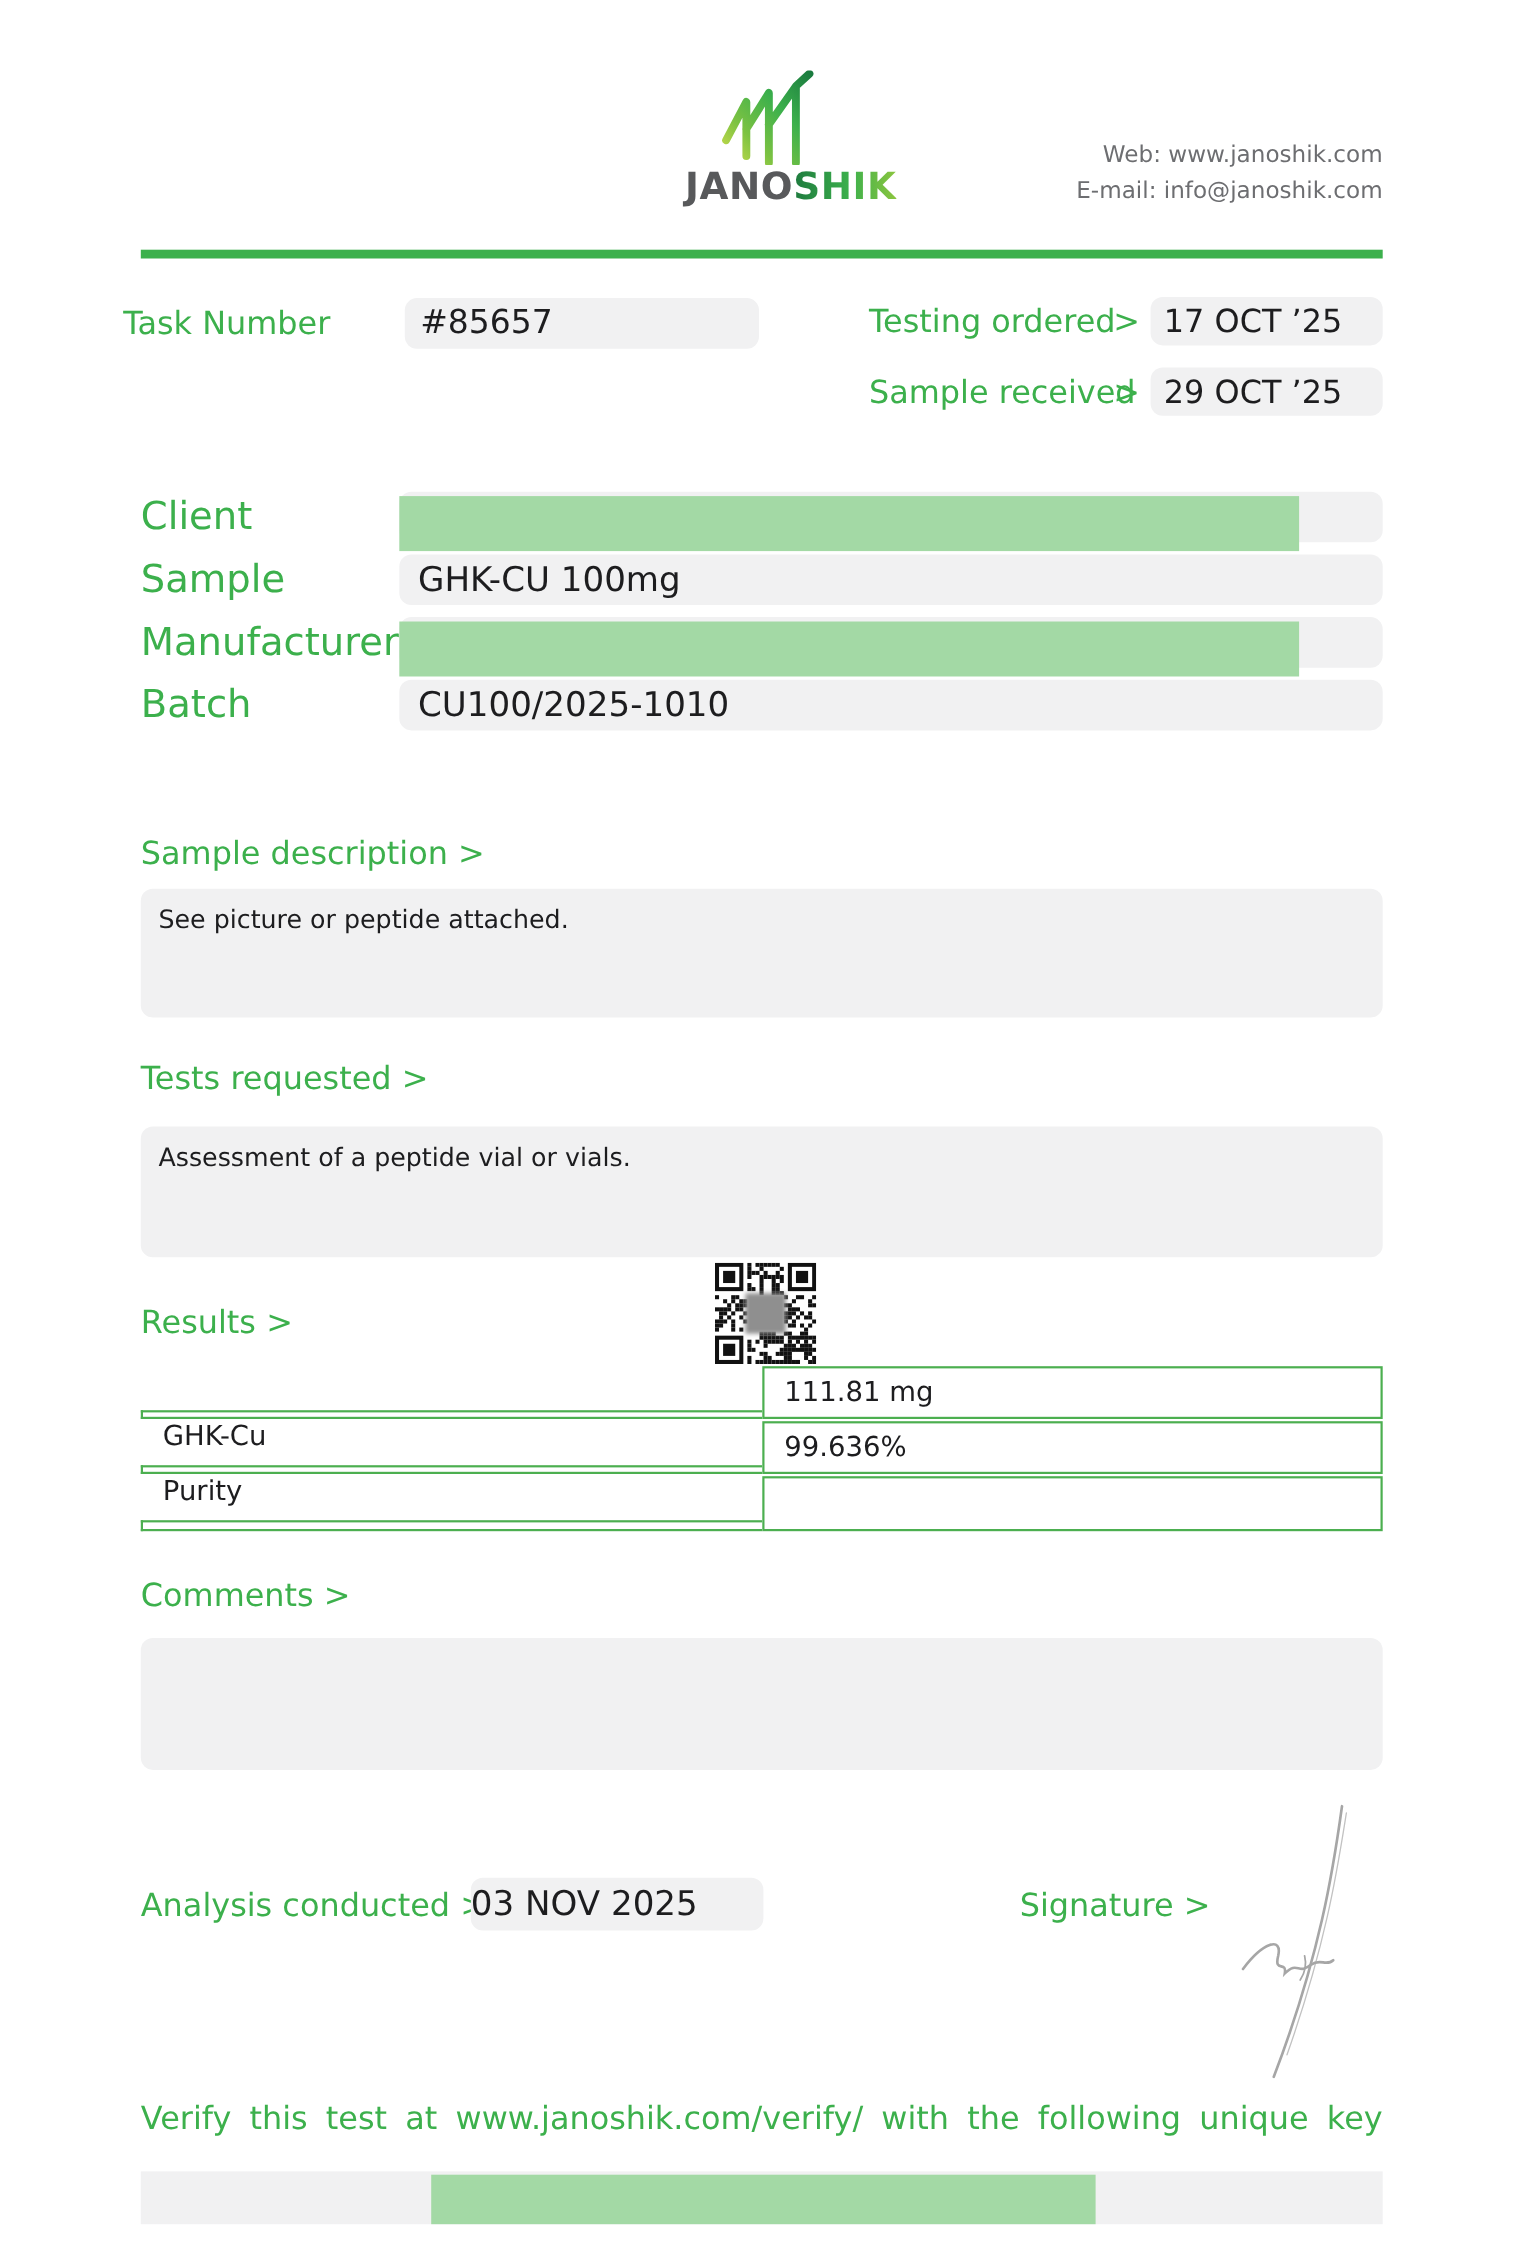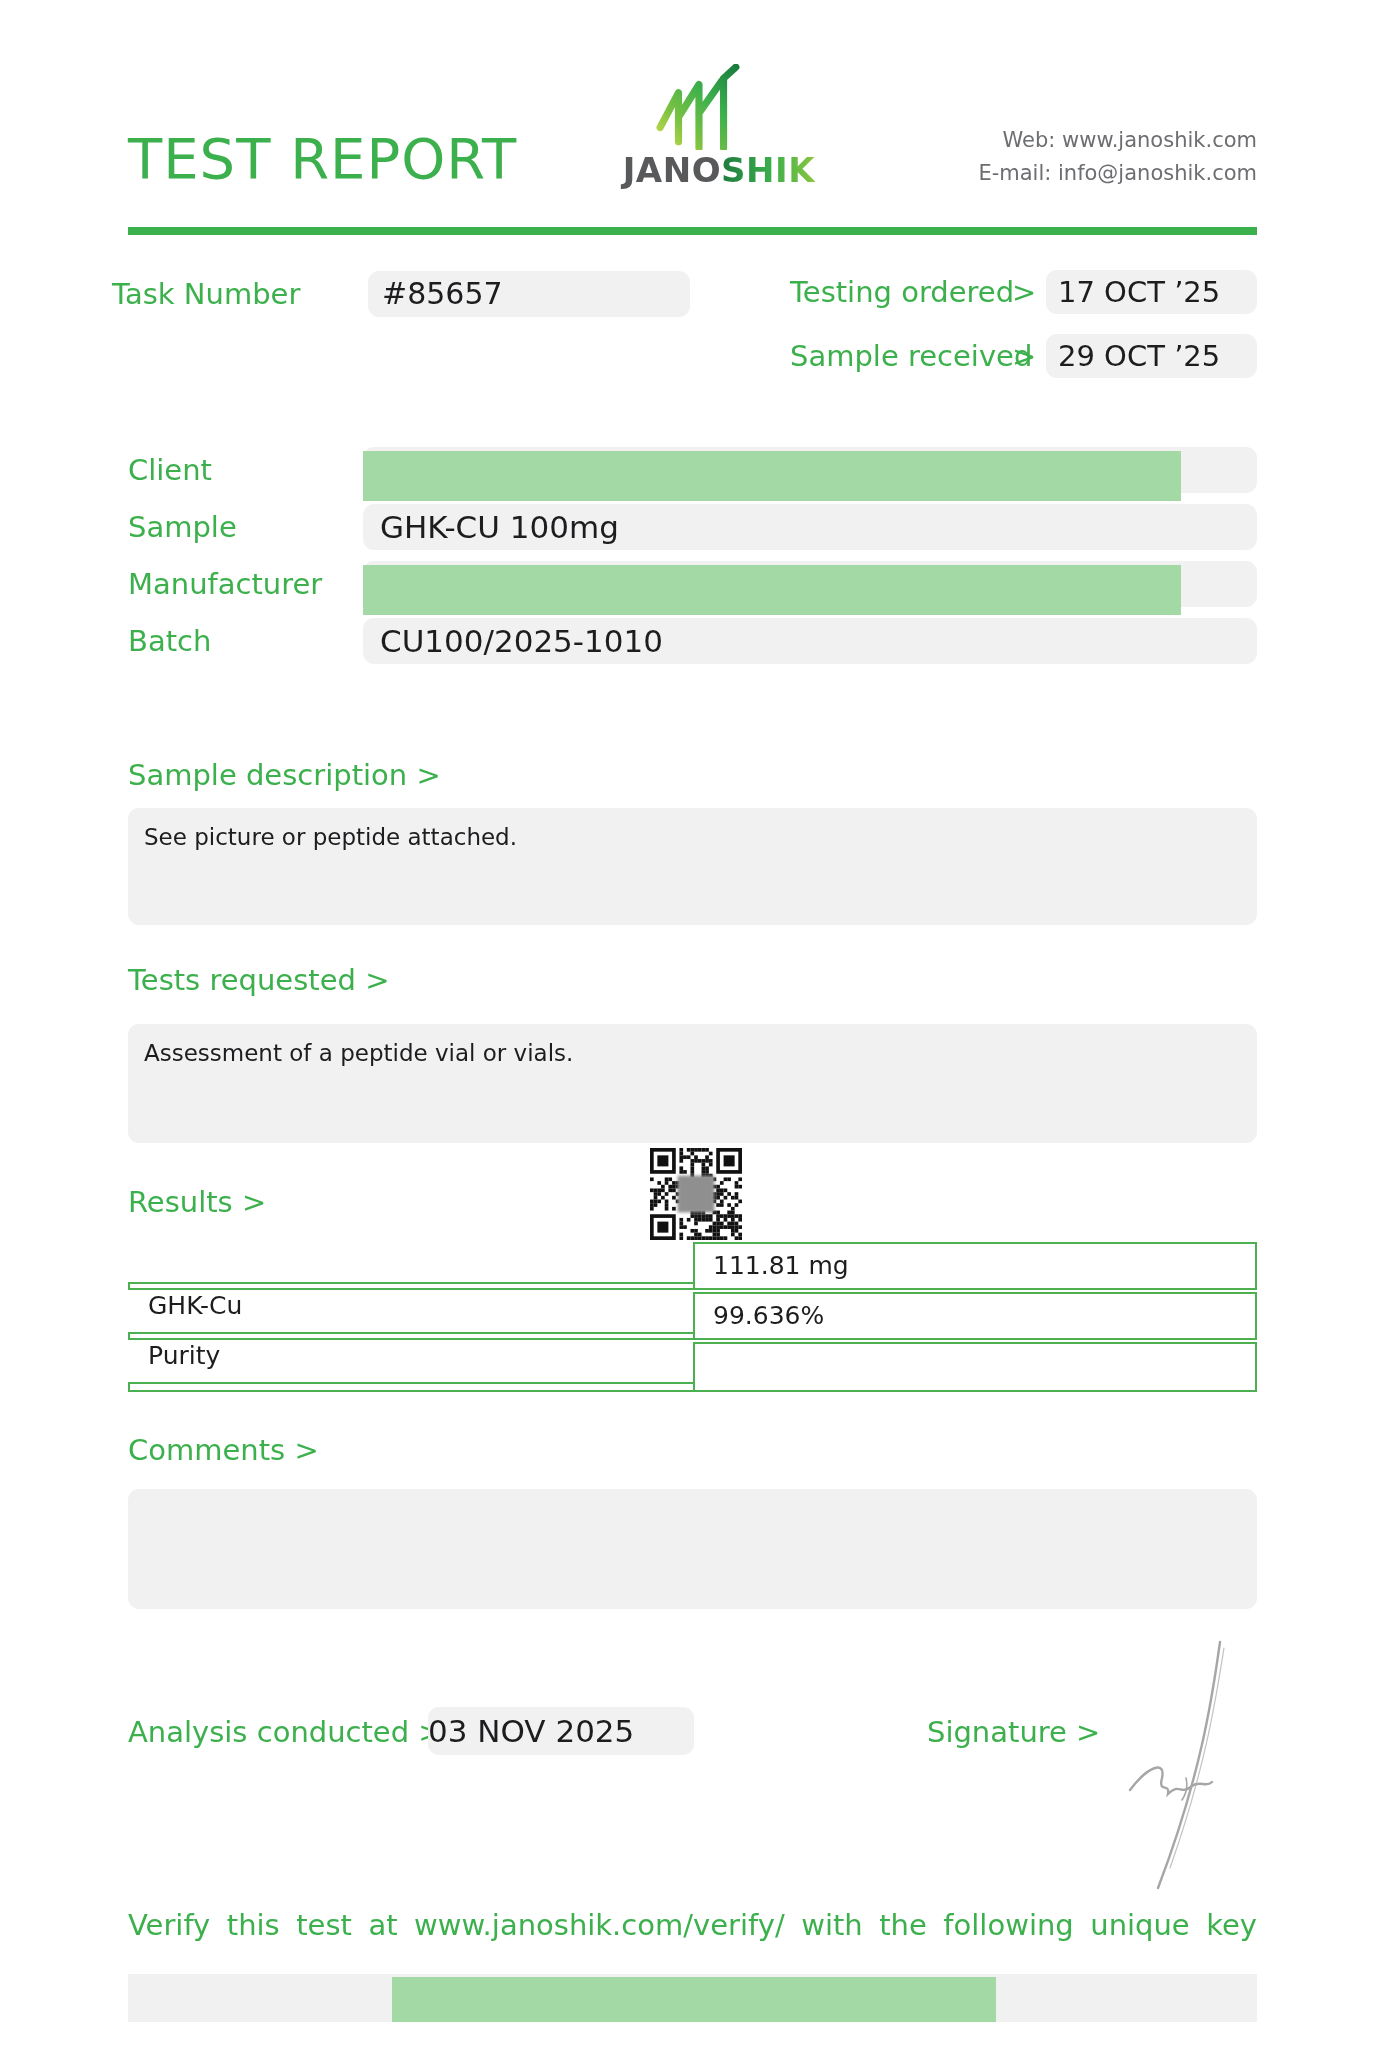--- a/index.html
+++ b/index.html
@@ -18,21 +18,21 @@
   
   .tasklabel{left:112px;top:271px;font-size:29px;line-height:46px;}
   .taskbox{left:368px;top:271px;width:322px;height:46px;line-height:46px;font-size:30px;padding-left:14px;box-sizing:border-box;}
   .dlabel1{left:790px;top:270px;font-size:29px;line-height:44px;}
   .dlabel2{left:790px;top:334px;font-size:29px;line-height:44px;}
   .darrow1{left:1012px;top:270px;font-size:29px;line-height:44px;}
   .darrow2{left:1012px;top:334px;font-size:29px;line-height:44px;}
   .dbox1{left:1046px;top:270px;width:211px;height:44px;line-height:44px;font-size:29px;padding-left:12px;box-sizing:border-box;}
   .dbox2{left:1046px;top:334px;width:211px;height:44px;line-height:44px;font-size:29px;padding-left:12px;box-sizing:border-box;}
   
-  .ilabel{left:128px;font-size:29px;line-height:46px;}
+  .ilabel{left:128px;font-size:35px;line-height:46px;}
   .irow{left:363px;width:894px;height:46px;line-height:46px;font-size:31px;padding-left:17px;box-sizing:border-box;}
   .redact{left:363px;width:818px;height:50px;background:#a3d9a5;}
   
   .h{left:128px;font-size:29px;line-height:34px;}
   .bigbox{left:128px;width:1129px;box-sizing:border-box;padding:14px 16px;font-size:23px;line-height:30px;}
   
   .qr{left:650px;top:1148px;width:92px;height:92px;}
   
   .trow{left:128px;width:1129px;height:48px;display:flex;box-sizing:border-box;}
   .tcell{border:2px solid #4caf50;box-sizing:border-box;background:#fff;line-height:44px;font-size:25px;padding-left:18px;}
@@ -47,21 +47,20 @@
   .verify{left:128px;top:1905px;width:1129px;font-size:29px;line-height:40px;color:#3cb04c;
           text-align:justify;text-align-last:justify;}
   .bargray{left:128px;top:1974px;width:1129px;height:48px;background:#f1f1f2;}
   .bargreen{left:392px;top:1977px;width:604px;height:45px;background:#a3d9a5;}
 </style>
 </head>
 <body>
 
 <div class="page">
 
-  <div class="abs title">TEST REPORT</div>
 
   <div class="abs logo-icon">
     <svg width="94" height="86" viewBox="0 0 90 84">
       <defs>
         <linearGradient id="lg" x1="0" y1="84" x2="90" y2="0" gradientUnits="userSpaceOnUse">
           <stop offset="0" stop-color="#dce24e"></stop>
           <stop offset="0.3" stop-color="#7cc242"></stop>
           <stop offset="0.6" stop-color="#3cb04c"></stop>
           <stop offset="1" stop-color="#14713c"></stop>
         </linearGradient>

